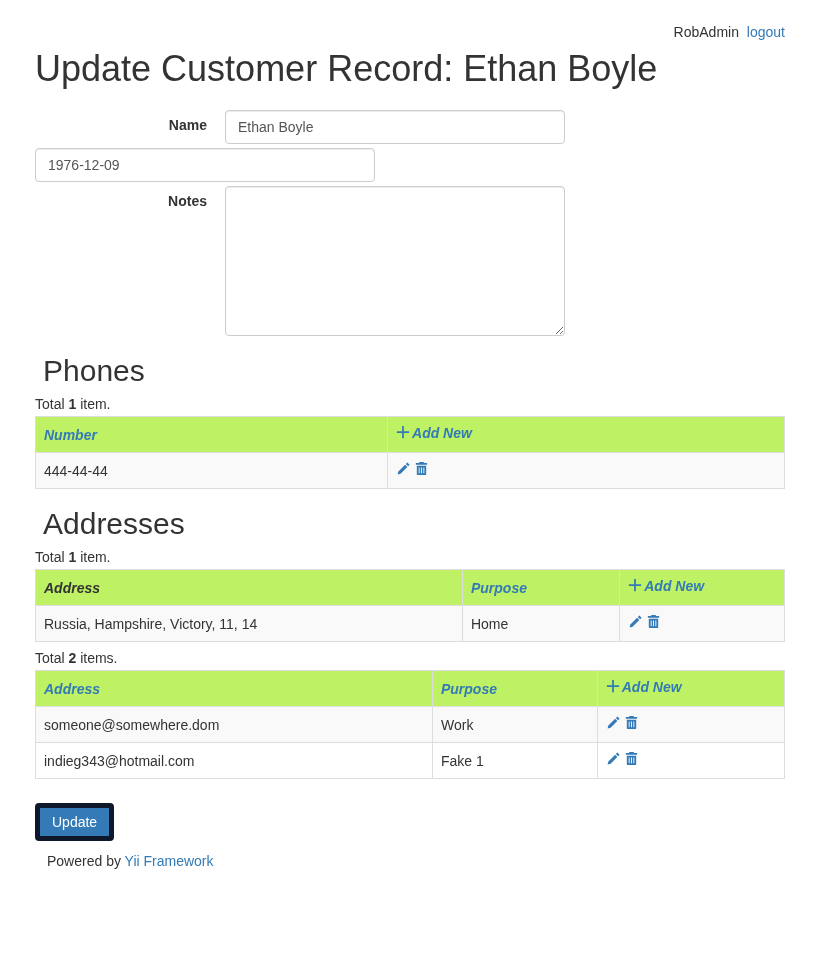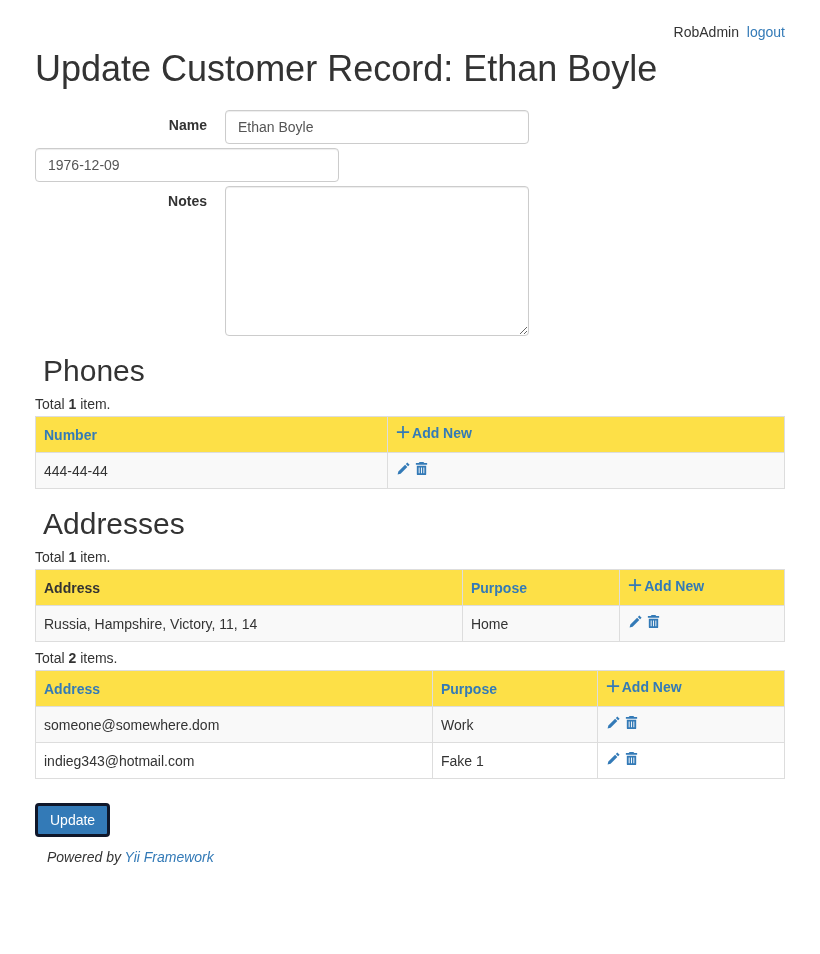--- a/index.html
+++ b/index.html
@@ -41,21 +41,21 @@
     }
     .form-label {
       width: 190px;
       text-align: right;
       padding-right: 18px;
       font-weight: 700;
       padding-top: 7px;
       font-size: 14px;
     }
     .form-control {
-      width: 304px;
+      width: 340px;
       padding: 6px 12px;
       font-size: 14px;
       color: #555;
       background: #fff;
       border: 1px solid #ccc;
       border-radius: 4px;
       box-shadow: inset 0 1px 1px rgba(0,0,0,.075);
       height: 34px;
       line-height: 1.4;
     }
@@ -76,22 +76,23 @@
       margin-bottom: 8px;
     }
     table.grid th, table.grid td {
       border: 1px solid #ddd;
       padding: 8px;
       text-align: left;
       font-size: 14px;
       vertical-align: middle;
     }
     table.grid th {
-      background: #fde047;
+      background: #bef264;
       font-weight: 700;
+      font-style: italic;
     }
     table.grid th.sortable {
       color: #337ab7;
       font-weight: 700;
       cursor: pointer;
     }
     table.grid tbody tr {
       background: #f9f9f9;
     }
     table.grid tbody tr:nth-child(even) {
@@ -111,33 +112,32 @@
     }
     .icon {
       display: inline-block;
       width: 16px;
       height: 16px;
       cursor: pointer;
     }
     .icon svg { display: block; }
     .btn-primary {
       background: #337ab7;
-      border: 3px solid #0f172a;
+      border: 5px solid #0f172a;
       color: #fff;
       border-radius: 4px;
       padding: 6px 12px;
       font-size: 14px;
       cursor: pointer;
       margin: 16px 0 12px;
     }
     .footer {
       font-size: 14px;
       color: #333;
       padding: 0 0 10px 12px;
-      font-style: italic;
     }
     .footer a { color: #337ab7; text-decoration: none; }
     .col-number { width: 47%; }
     .col-actions-phones { width: 53%; }
     .col-addr { width: 57%; }
     .col-purpose-addr { width: 21%; }
     .col-actions-addr { width: 22%; }
     .col-email { width: 53%; }
     .col-purpose-email { width: 22%; }
     .col-actions-email { width: 25%; }

